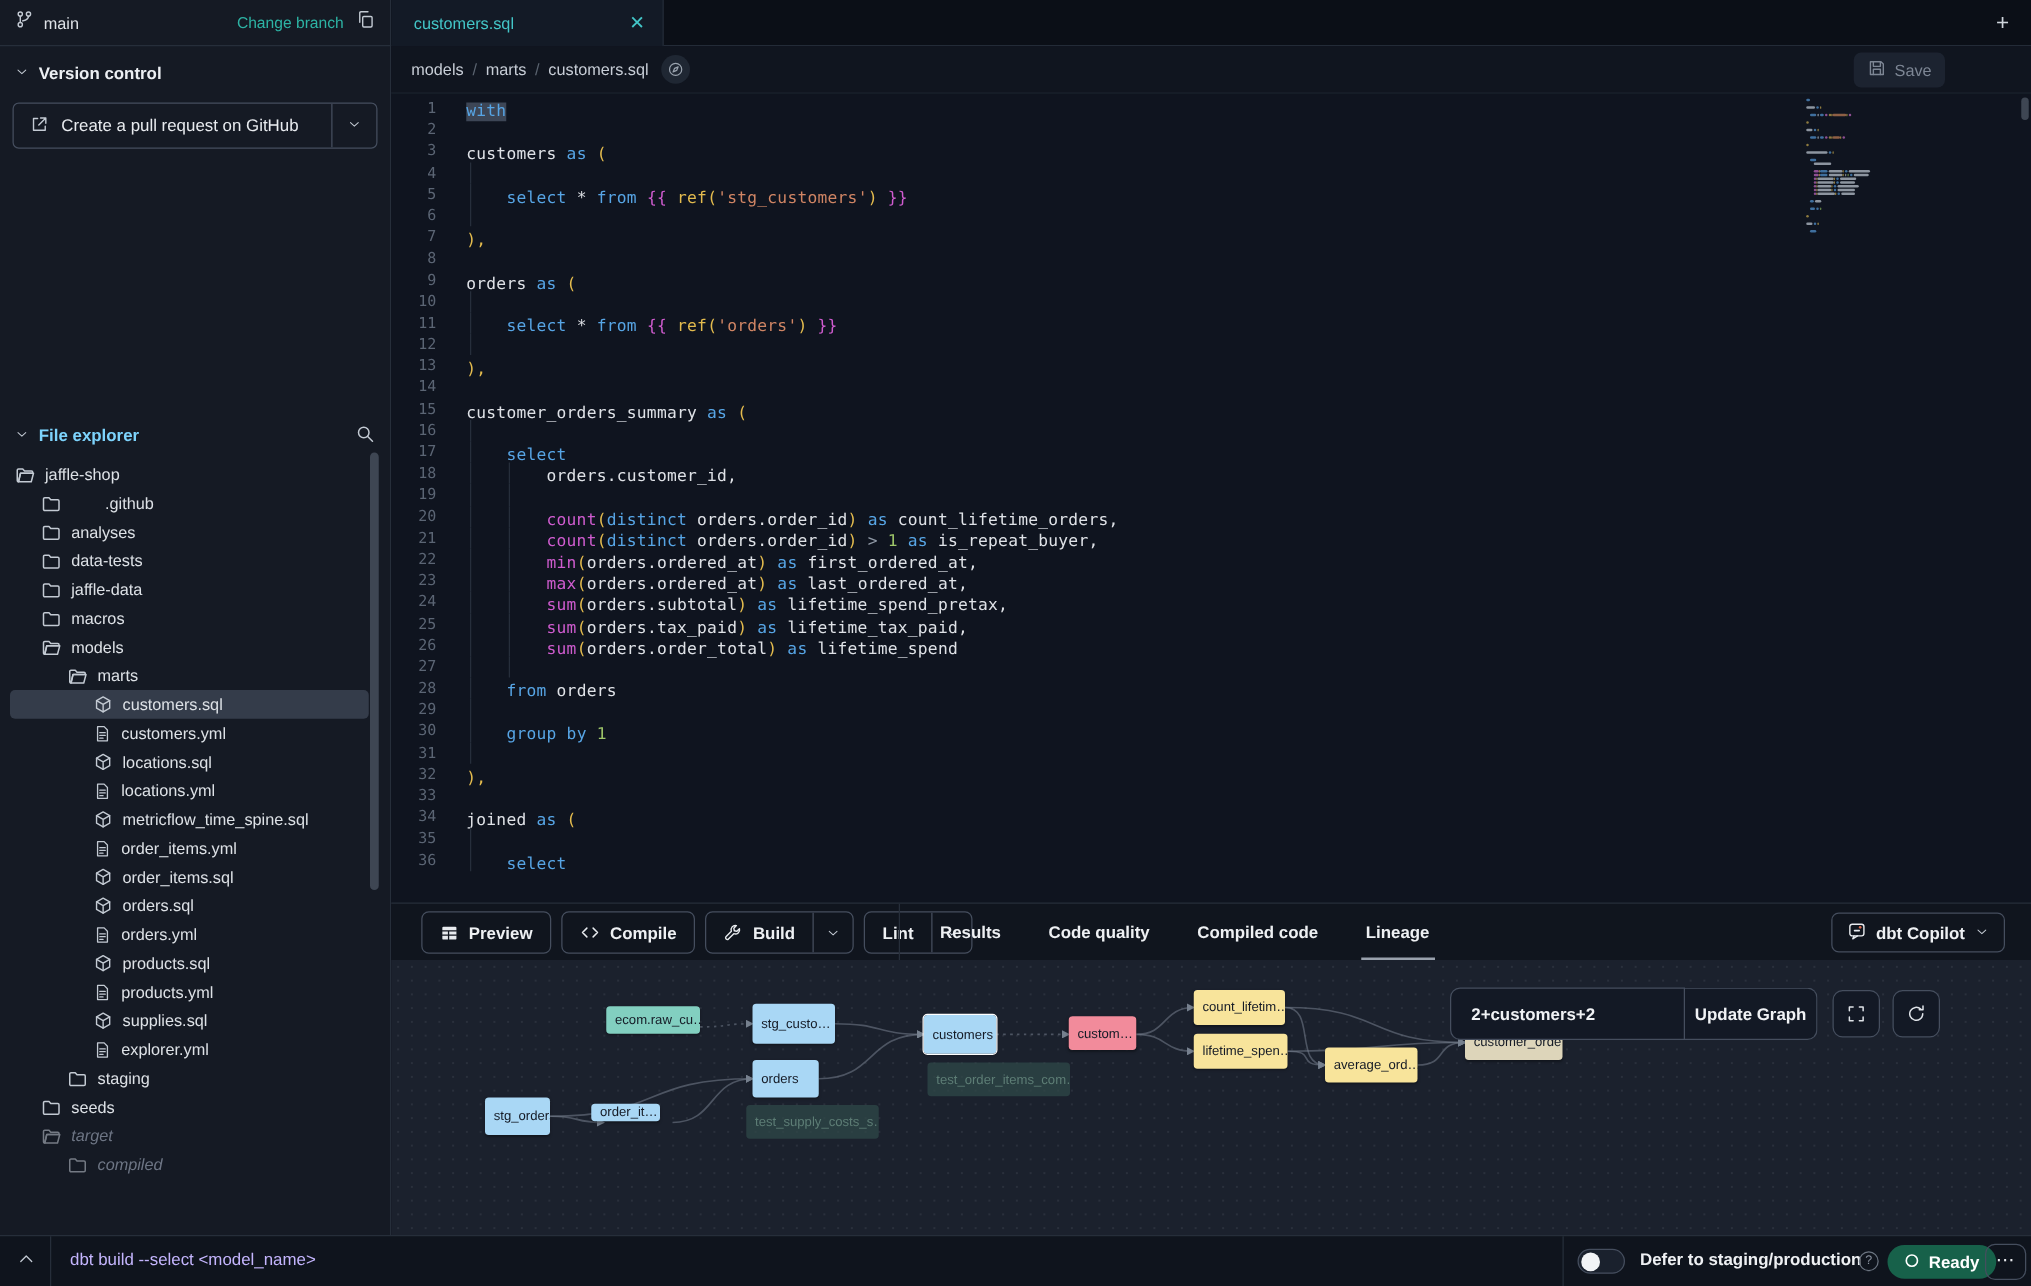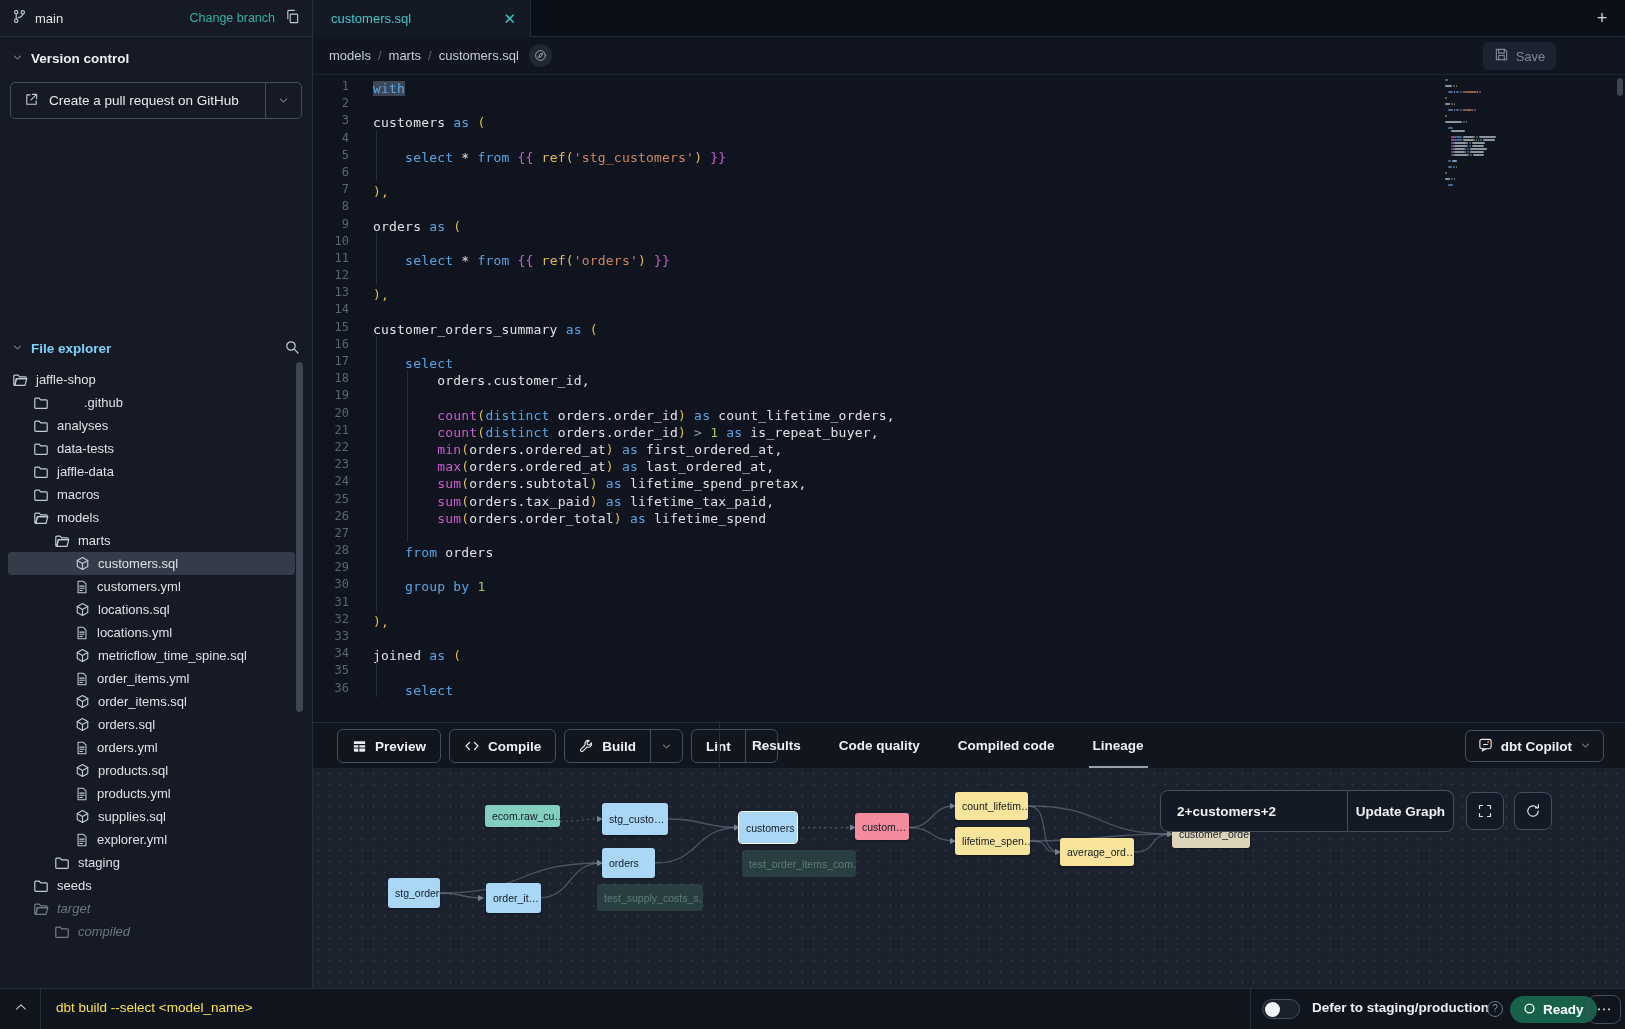--- a/index.html
+++ b/index.html
@@ -122,21 +122,21 @@
                   font-size:13.5px; font-weight:700; color:#f0f2f5; cursor:pointer; }
   .sq-btn { position:absolute; top:24px; width:38px; height:38px; border:1px solid #454e5e;
             border-radius:8px; background:#131925; display:flex; align-items:center;
             justify-content:center; cursor:pointer; }
 
   
   .statusbar { position:absolute; left:0; top:988px; width:1625px; height:41px; background:#0f141d;
                border-top:1px solid #262e3a; }
   .sb-expand { position:absolute; left:14px; top:11px; cursor:pointer; }
   .sb-div1 { position:absolute; left:40px; top:0; width:1px; height:41px; background:#262e3a; }
-  .sb-cmd { position:absolute; left:56px; top:11px; font-size:13.5px; color:#fde047; cursor:text; }
+  .sb-cmd { position:absolute; left:56px; top:11px; font-size:13.5px; color:#c4b5fd; cursor:text; }
   .sb-div2 { position:absolute; left:1250px; top:0; width:1px; height:41px; background:#262e3a; }
   .toggle { position:absolute; left:1262px; top:10px; width:38px; height:20px; border-radius:10px;
             background:#1a212d; border:1px solid #454e5e; cursor:pointer; }
   .toggle .knob { position:absolute; left:2px; top:1.5px; width:15px; height:15px; border-radius:50%;
                   background:#f2f4f6; }
   .defer-label { position:absolute; left:1312px; top:11px; font-size:13.5px; font-weight:700;
                  color:#eef0f3; }
   .help-ic { position:absolute; left:1487px; top:12px; width:16px; height:16px; border-radius:50%;
              border:1px solid #6b7480; color:#8b93a0; font-size:10px; text-align:center;
              line-height:14px; cursor:pointer; }
@@ -818,21 +818,21 @@
           <div class="lnode blue" style="left: 289px; top: 35px; width: 66px; height: 32px;">stg_custo…</div>
           <div class="lnode blue selected" style="left: 426px; top: 44px; width: 58px; height: 31px;">customers</div>
           <div class="lnode pink" style="left: 542px; top: 45px; width: 54px; height: 27px;">custom…</div>
           <div class="lnode yellow" style="left: 642px; top: 24px; width: 73px; height: 28px;">count_lifetim…</div>
           <div class="lnode yellow" style="left: 642px; top: 59px; width: 75px; height: 28px;">lifetime_spen…</div>
           <div class="lnode yellow" style="left: 747px; top: 70px; width: 74px; height: 28px;">average_ord…</div>
           <div class="lnode beige" style="left: 859px; top: 52px; width: 78px; height: 28px;">customer_orde…</div>
           <div class="lnode blue" style="left: 289px; top: 80px; width: 53px; height: 30px;">orders</div>
           <div class="lnode dim" style="left: 429px; top: 82px; width: 114px; height: 27px;">test_order_items_com…</div>
           <div class="lnode blue" style="left: 75px; top: 110px; width: 52px; height: 30px;">stg_orders</div>
-          <div class="lnode blue" style="left: 173px; top: 115px; width: 55px; height: 30px;">order_it…</div>
+          <div class="lnode blue" style="left: 160px; top: 115px; width: 55px; height: 14px;">order_it…</div>
           <div class="lnode dim" style="left: 284px; top: 116px; width: 106px; height: 27px;">test_supply_costs_s…</div>
         </div>
       <div class="graph-ctl">
         <div class="graph-input">
           <span>2+customers+2</span>
         </div>
         <div class="graph-update">
           <span>Update Graph</span>
         </div>
       </div>

